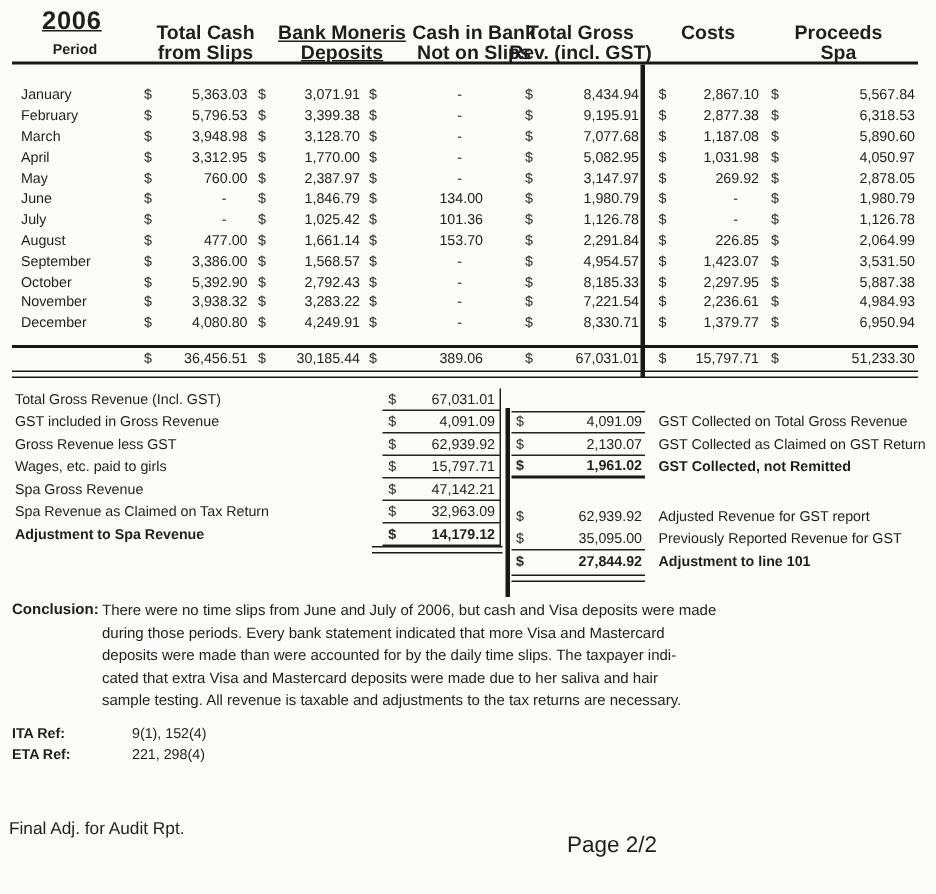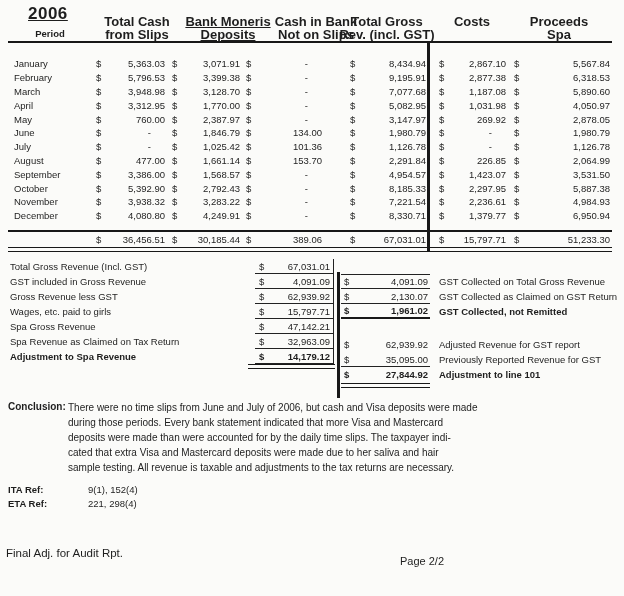--- a/index.html
+++ b/index.html
@@ -47,21 +47,21 @@
   .adbl{position:absolute;left:341px;top:383px;width:89px;height:5px;border-top:1.4px solid #181818;border-bottom:1.4px solid #181818;box-sizing:border-box;}
   
   #conclusion-label{position:absolute;left:8px;top:401px;font-size:10px;font-weight:bold;}
   #conclusion-text{position:absolute;left:68px;top:401px;width:515px;font-size:10px;line-height:14.9px;}
   
   #refs{position:absolute;left:8px;top:484px;font-size:9.5px;}
   .refrow{display:flex;height:14px;align-items:flex-start;}
   .reflabel{width:80px;font-weight:bold;}
   
   #footer-left{position:absolute;left:6px;top:547px;font-size:11.5px;}
-  #footer-page{position:absolute;left:400px;top:555px;font-size:11px;}
+  #footer-page{position:absolute;left:378px;top:555px;font-size:15px;}
 </style>
 </head>
 <body>
 
 <div id="year-title">2006</div>
 
 <div>
   <div id="period-header">Period</div>
 <div class="colh" style="left: 77px;">
       <div>Total Cash</div>

